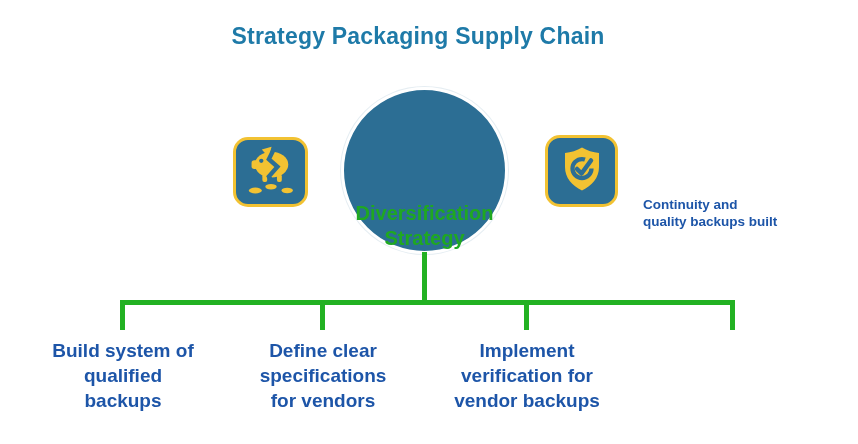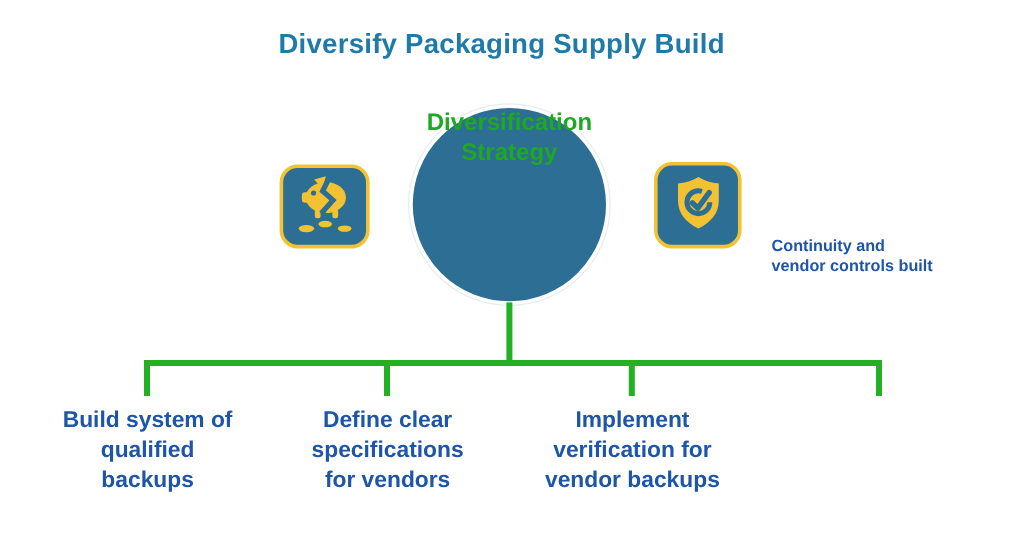--- a/index.html
+++ b/index.html
@@ -23,21 +23,21 @@
     color: #1E7AA8;
   }
   .center-node {
     position: absolute;
     left: 341px; top: 87px;
     width: 167px; height: 167px;
     background: #2C6E94;
     border: 3px solid #ffffff;
     border-radius: 50%;
     display: flex;
-    align-items: flex-start;
+    align-items: flex-end;
     justify-content: center;
     box-shadow: 0 0 0 1px rgba(44,110,148,0.12);
   }
   .center-node-label {
     color: #1FA821;
     font-size: 20px;
     font-weight: 800;
     line-height: 25px;
     text-align: center;
     white-space: pre-line;
@@ -87,21 +87,21 @@
   .branch-label.b1 { left: 25px; }
   .branch-label.b2 { left: 225px; }
   .branch-label.b3 { left: 429px; }
   .branch-label.b4 { left: 635px; }
 </style>
 </head>
 <body>
 
 <div class="canvas">
 
-  <div class="page-title">Diversify Packaging Supply Build</div>
+  <div class="page-title">Strategy Packaging Supply Chain</div>
 
   <div class="icon-tile left">
     <span>
       <svg width="58" height="54" viewBox="0 0 100 100" aria-hidden="true">
         <g fill="#F2C232">
 
           <ellipse cx="21" cy="88" rx="12" ry="5.5"></ellipse>
           <ellipse cx="50" cy="81" rx="10.5" ry="5"></ellipse>
           <ellipse cx="80" cy="88" rx="10.5" ry="5"></ellipse>
 
@@ -131,21 +131,21 @@
     <span>
       <svg width="50" height="58" viewBox="0 0 100 100" aria-hidden="true">
         <path d="M50 7 C60 13 72 17 84 18 L84 46 C84 68 70 83 50 93 C30 83 16 68 16 46 L16 18 C28 17 40 13 50 7 Z" fill="#F2C232"></path>
         <circle cx="50" cy="49" r="19" fill="none" stroke="#2C6E94" stroke-width="8.5" stroke-dasharray="95 25"></circle>
         <polyline points="40,50 49,59 68,33" fill="none" stroke="#2C6E94" stroke-width="9" stroke-linecap="round" stroke-linejoin="round"></polyline>
       </svg>
     </span>
   </div>
 
   <div class="side-note right">Continuity and
-vendor controls built</div>
+quality backups built</div>
 
   <div class="tree-line stem"></div>
   <div class="tree-line hbar"></div>
   <div class="tree-line drop1"></div>
   <div class="tree-line drop2"></div>
   <div class="tree-line drop3"></div>
   <div class="tree-line drop4"></div>
 
   <div class="branch-label b1">Build system of
 qualified

